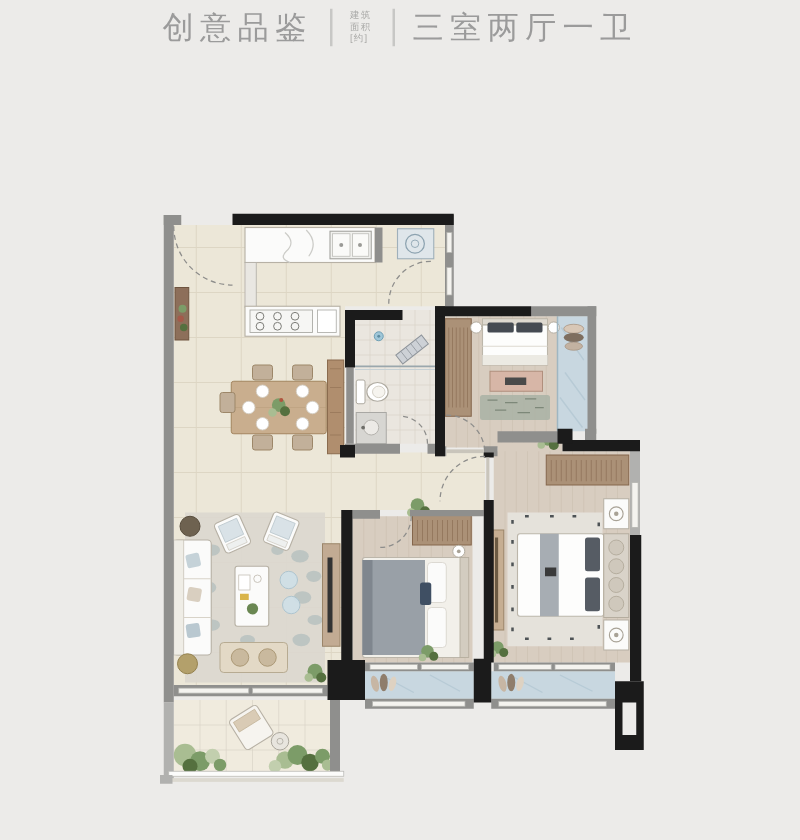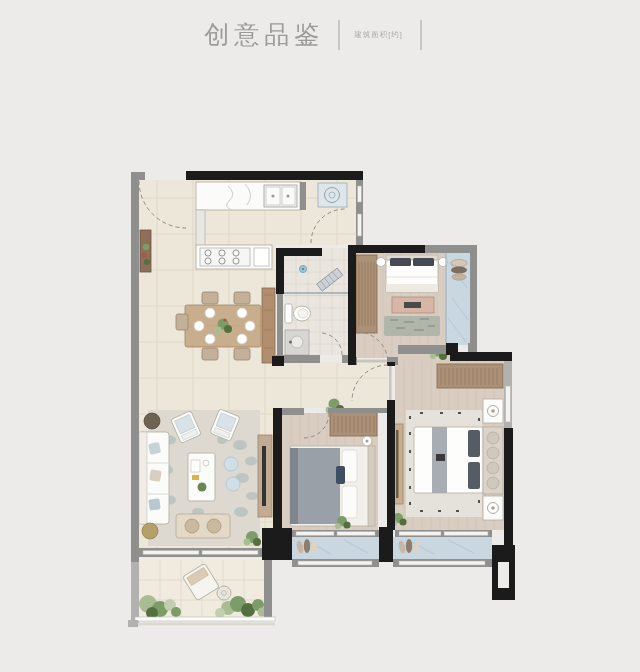--- a/index.html
+++ b/index.html
@@ -1,24 +1,24 @@
 <!DOCTYPE html>
 <html style="--bg: #ecebe9; --textGray: #9b9b9b; --wallDark: #1b1b1b; --wallGray: #8f8f8d; --wallSoft: #b1b1af; --floorMain: #ece7d8; --floorLine: #ddd6c4; --floorBath: #eae6df; --floorWood: #d8cdc0; --floorWoodLine: #c9bcad; --floorBalcony: #c8d7e0; --balconyVein: #aec3d0; --floorGarden: #f0ebde; --white: #fbfbfa; --furnitureEdge: #b7b1a5; --woodWarm: #c9ae8e; --woodDark: #a3855f; --wardrobe: #ab9177; --wardrobeLine: #84664c; --fabricGray: #99a0a7; --fabricDark: #565c64; --blush: #d7b6a7; --greenLeaf: #7c9c68; --greenDark: #55703f; --stoneGray: #b0bcbd; --glassBlue: #9fc6d8;"><head>
 <meta charset="utf-8">
 <style>
   html,body{margin:0;padding:0;}
   body{width:640px;height:672px;background:var(--bg,#ecebe9);font-family:"Liberation Sans","DejaVu Sans",sans-serif;overflow:hidden;}
   .page{position:relative;width:640px;height:672px;}
   .header{position:absolute;top:0;left:0;right:0;text-align:center;color:var(--textGray,#9b9b9b);}
   .title{margin:32px 0 0 0;font-size:45px;font-weight:700;letter-spacing:4px;line-height:1;}
-  .subrow{margin-top:18px;display:flex;align-items:center;justify-content:center;}
+  .subrow{margin-top:5px;display:flex;align-items:center;justify-content:center;}
   .slabel{font-size:25px;font-weight:500;letter-spacing:5px;}
   .divider{width:2px;height:30px;background:#c7c7c5;margin:0 14px;}
   .areagrp{display:flex;align-items:center;}
-  .area-note{display:flex;flex-direction:row;font-size:7.5px;line-height:1.25;letter-spacing:1px;color:#a9a9a7;margin-right:3px;text-align:left;}
+  .area-note{display:flex;flex-direction:column;font-size:7.5px;line-height:1.25;letter-spacing:1px;color:#a9a9a7;margin-right:3px;text-align:left;}
   .area-value{font-size:37px;font-weight:700;letter-spacing:0;}
   svg{position:absolute;left:0;top:0;}
   .flMain{fill:var(--floorMain);}
   .flBath{fill:var(--floorBath);}
   .flWood{fill:var(--floorWood);}
   .flBalc{fill:var(--floorBalcony);}
   .flGarden{fill:var(--floorGarden);}
   .wallD{fill:var(--wallDark);}
   .wallG{fill:var(--wallGray);}
   .wallS{fill:var(--wallSoft);}
@@ -47,20 +47,21 @@
       <span class="slabel">创意品鉴</span>
       <span class="divider"></span>
       <span class="areagrp">
         <span class="area-note">
           <span>建筑</span>
           <span>面积</span>
           <span>[约]</span>
         </span>
       </span>
       <span class="divider"></span>
+      <span class="slabel">三室两厅一卫</span>
     </div>
   </div>
 
   <svg width="640" height="672" viewBox="0 0 640 672">
     <defs>
       <clipPath id="mainclip">
           <path d="M139,180 L356,180 L356,245 L276,245 L276,362 L388,362 L388,408 L280,408 L280,548 L139,548 Z"></path>
         </clipPath>
     </defs>
 

